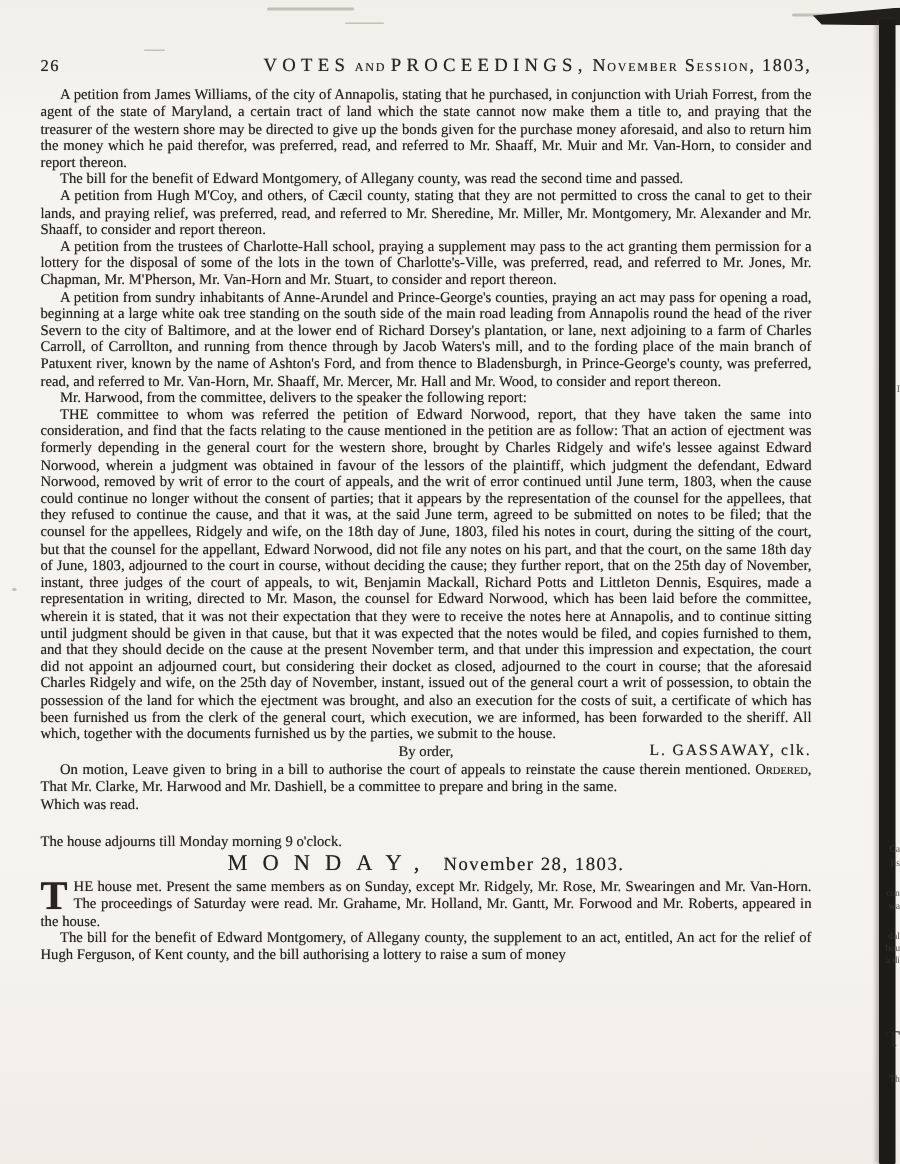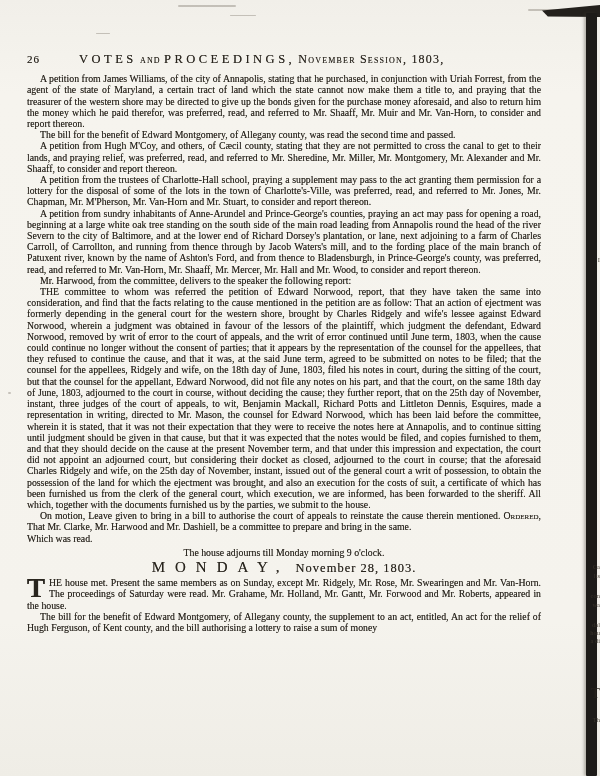--- a/index.html
+++ b/index.html
@@ -2,36 +2,36 @@
 <html><head>
 <meta charset="utf-8">
 <style>
   html,body{margin:0;padding:0;}
   .page{
     position:relative;width:600px;height:776px;overflow:hidden;
     background:linear-gradient(180deg,#f1efe9 0%,#f6f4ee 12%,#f5f3ed 80%,#efede6 100%);
     font-family:"Liberation Serif","DejaVu Serif",serif;
   }
   .content{
-    position:absolute;left:27px;top:54px;width:514px;
+    position:absolute;left:27px;top:38px;width:514px;
     font-size:9.8px;line-height:11.2px;text-align:justify;
     color:#29251e;text-shadow:0 0 0.5px rgba(41,37,30,.6);
   }
   .header{display:flex;align-items:baseline;margin-bottom:8px;}
   .pagenum{width:52px;font-size:11px;letter-spacing:1px;text-align:left;}
-  .title{flex:1;text-align:left;font-size:12.5px;white-space:nowrap;}
+  .title{flex:1;text-align:right;font-size:12.5px;white-space:nowrap;}
   .caps{letter-spacing:3.5px;}
   .sc{font-variant:small-caps;}
   .title .sc{letter-spacing:1.2px;font-size:12px;}
   .para{margin:0;text-indent:13px;}
   .noindent{text-indent:0;}
   .sigrow{position:relative;text-align:center;margin:1px 0 0;height:12px;}
   .byorder{display:inline-block;}
   .sig{position:absolute;right:0;top:-1px;font-size:10.5px;letter-spacing:1.2px;}
-  .centerline{text-align:center;text-indent:0;margin-top:3px;}
+  .centerline{text-align:left;text-indent:0;margin-top:14px;}
   .monday-heading{text-align:center;margin:4px 0 3px;white-space:nowrap;}
   .day{font-size:15px;letter-spacing:10px;}
   .date{font-size:12.5px;letter-spacing:1px;margin-left:6px;}
   .dropcap-para{text-indent:0;}
   .dropcap{float:left;font-size:27px;line-height:20px;padding:1px 4px 0 0;font-weight:bold;text-shadow:0 0 0.5px #29251e;}
   
   .binding-band{position:absolute;top:13px;bottom:0;right:3px;width:11px;background:#1d1b18;border-radius:1px;box-shadow:-2px 0 3px rgba(60,55,45,.35);}
   .corner-wedge{position:absolute;top:5px;right:0;width:58px;height:12px;background:#23201c;clip-path:polygon(0 45%,100% 0,100% 100%,10% 95%);}
   .edge-fragments{position:absolute;right:0;top:0;bottom:0;width:10px;font-family:"Liberation Serif",serif;font-size:6.5px;line-height:7px;color:rgba(62,56,47,.85);}
   .f{position:absolute;right:0;white-space:nowrap;}
@@ -80,20 +80,24 @@
 
     <p class="para">A petition from James Williams, of the city of Annapolis, stating that he purchased, in conjunction with Uriah Forrest, from the agent of the state of Maryland, a certain tract of land which the state cannot now make them a title to, and praying that the treasurer of the western shore may be directed to give up the bonds given for the purchase money aforesaid, and also to return him the money which he paid therefor, was preferred, read, and referred to Mr. Shaaff, Mr. Muir and Mr. Van-Horn, to consider and report thereon.</p>
     <p class="para">The bill for the benefit of Edward Montgomery, of Allegany county, was read the second time and passed.</p>
     <p class="para">A petition from Hugh M'Coy, and others, of Cæcil county, stating that they are not permitted to cross the canal to get to their lands, and praying relief, was preferred, read, and referred to Mr. Sheredine, Mr. Miller, Mr. Montgomery, Mr. Alexander and Mr. Shaaff, to consider and report thereon.</p>
     <p class="para">A petition from the trustees of Charlotte-Hall school, praying a supplement may pass to the act granting them permission for a lottery for the disposal of some of the lots in the town of Charlotte's-Ville, was preferred, read, and referred to Mr. Jones, Mr. Chapman, Mr. M'Pherson, Mr. Van-Horn and Mr. Stuart, to consider and report thereon.</p>
     <p class="para">A petition from sundry inhabitants of Anne-Arundel and Prince-George's counties, praying an act may pass for opening a road, beginning at a large white oak tree standing on the south side of the main road leading from Annapolis round the head of the river Severn to the city of Baltimore, and at the lower end of Richard Dorsey's plantation, or lane, next adjoining to a farm of Charles Carroll, of Carrollton, and running from thence through by Jacob Waters's mill, and to the fording place of the main branch of Patuxent river, known by the name of Ashton's Ford, and from thence to Bladensburgh, in Prince-George's county, was preferred, read, and referred to Mr. Van-Horn, Mr. Shaaff, Mr. Mercer, Mr. Hall and Mr. Wood, to consider and report thereon.</p>
 
     <p class="para">Mr. Harwood, from the committee, delivers to the speaker the following report:</p>
     <p class="para">THE committee to whom was referred the petition of Edward Norwood, report, that they have taken the same into consideration, and find that the facts relating to the cause mentioned in the petition are as follow: That an action of ejectment was formerly depending in the general court for the western shore, brought by Charles Ridgely and wife's lessee against Edward Norwood, wherein a judgment was obtained in favour of the lessors of the plaintiff, which judgment the defendant, Edward Norwood, removed by writ of error to the court of appeals, and the writ of error continued until June term, 1803, when the cause could continue no longer without the consent of parties; that it appears by the representation of the counsel for the appellees, that they refused to continue the cause, and that it was, at the said June term, agreed to be submitted on notes to be filed; that the counsel for the appellees, Ridgely and wife, on the 18th day of June, 1803, filed his notes in court, during the sitting of the court, but that the counsel for the appellant, Edward Norwood, did not file any notes on his part, and that the court, on the same 18th day of June, 1803, adjourned to the court in course, without deciding the cause; they further report, that on the 25th day of November, instant, three judges of the court of appeals, to wit, Benjamin Mackall, Richard Potts and Littleton Dennis, Esquires, made a representation in writing, directed to Mr. Mason, the counsel for Edward Norwood, which has been laid before the committee, wherein it is stated, that it was not their expectation that they were to receive the notes here at Annapolis, and to continue sitting until judgment should be given in that cause, but that it was expected that the notes would be filed, and copies furnished to them, and that they should decide on the cause at the present November term, and that under this impression and expectation, the court did not appoint an adjourned court, but considering their docket as closed, adjourned to the court in course; that the aforesaid Charles Ridgely and wife, on the 25th day of November, instant, issued out of the general court a writ of possession, to obtain the possession of the land for which the ejectment was brought, and also an execution for the costs of suit, a certificate of which has been furnished us from the clerk of the general court, which execution, we are informed, has been forwarded to the sheriff.  All which, together with the documents furnished us by the parties, we submit to the house.</p>
 
+    <div class="sigrow">
+      <span class="byorder">By order,</span>
+      <span class="sig">L. GASSAWAY, clk.</span>
+    </div>
 
     <p class="para"><span>On motion, Leave given to bring in a bill to authorise the court of appeals to reinstate the cause therein mentioned.  </span><span class="sc">Ordered</span><span>, That Mr. Clarke, Mr. Harwood and Mr. Dashiell, be a committee to prepare and bring in the same.</span></p>
 
     <p class="para noindent">Which was read.</p>
 
     <p class="para centerline">The house adjourns till Monday morning 9 o'clock.</p>
 
     <div class="monday-heading"><span class="day">MONDAY,</span><span class="date">November 28, 1803.</span></div>
 
     <p class="para dropcap-para"><span class="dropcap">T</span><span>HE house met.  Present the same members as on Sunday, except Mr. Ridgely, Mr. Rose, Mr. Swearingen and Mr. Van-Horn.  The proceedings of Saturday were read.  Mr. Grahame, Mr. Holland, Mr. Gantt, Mr. Forwood and Mr. Roberts, appeared in the house.</span></p>

